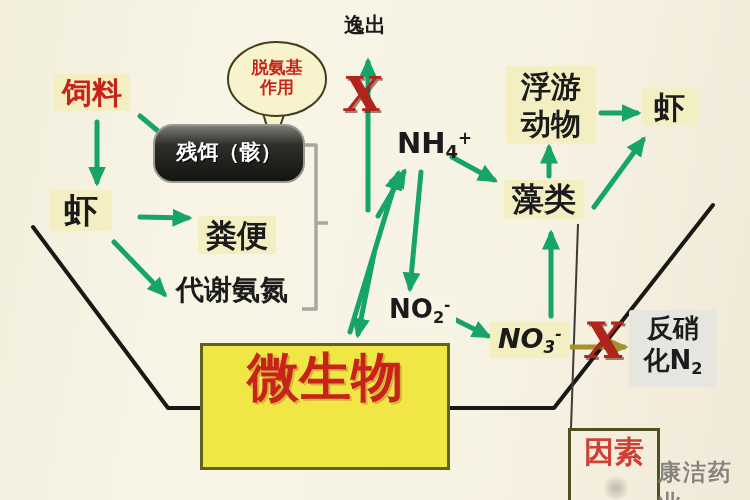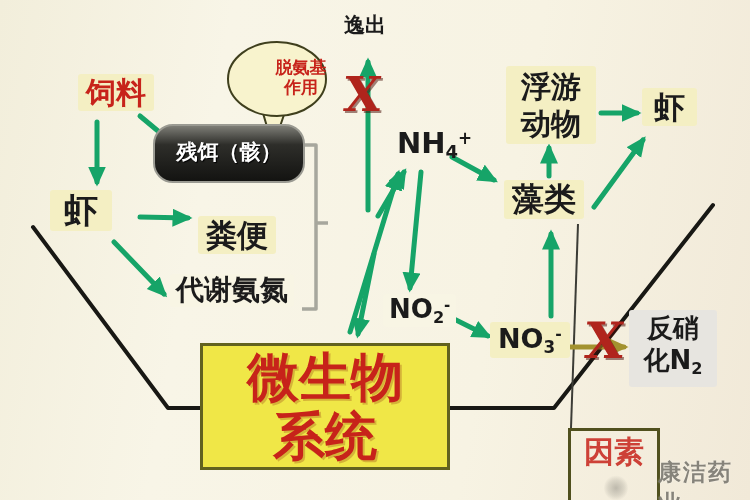--- a/index.html
+++ b/index.html
@@ -12,21 +12,21 @@
   .ga{stroke:var(--arrow-green);stroke-width:5;fill:none;stroke-linecap:round;marker-end:url(#ag);}
   .oa{stroke:var(--olive-arrow);stroke-width:5;fill:none;stroke-linecap:round;marker-end:url(#ao);}
   .mk-green{fill:var(--arrow-green);} .mk-olive{fill:var(--olive-arrow);}
   .pond{stroke:#181814;stroke-width:4;fill:none;stroke-linecap:round;stroke-linejoin:round;}
   .bracket{stroke:#a7a79d;stroke-width:3.5;fill:none;stroke-linejoin:round;}
   .cline{stroke:#3c3c36;stroke-width:2;fill:none;}
   .bubble-shape{fill:#f8f3cd;stroke:#3f3f1d;stroke-width:2;}
   .lbl{position:absolute;z-index:2;font-weight:bold;color:#1b1b1b;white-space:nowrap;line-height:1.1;}
   .hl{background:var(--highlight);padding:2px 8px;border-radius:3px;}
   .hl-light{background:#f8f5e4;padding:1px 6px;border-radius:3px;}
-  .red{color:var(--red-text);margin-left:24px;}
+  .red{color:var(--red-text);}
   .sb{font-size:0.62em;vertical-align:-0.28em;}
   .sp{font-size:0.58em;vertical-align:0.55em;}
   .xmark{position:absolute;z-index:3;font-family:"DejaVu Serif","Liberation Serif",serif;
     font-weight:bold;color:var(--blocked-x);transform:skewX(-6deg);
     text-shadow:2px 2px 0 rgba(70,12,6,0.5);line-height:1;}
   .darkbox{position:absolute;z-index:2;left:153px;top:124px;width:148px;height:55px;
     border-radius:20px;border:2px solid #9a9a92;
     background:linear-gradient(180deg,#7d7d76 0%,#2e2e2a 34%,#131311 100%);
     color:#fff;font-weight:bold;font-size:21px;text-align:center;line-height:53px;
     text-shadow:1px 1px 1px #000;}
@@ -108,41 +108,40 @@
 
 
   <div class="lbl" style="left:397px;top:128px;font-size:29px;">
     <span>NH</span><span class="sb">4</span><span class="sp">+</span>
   </div>
 
   <div class="lbl hl-light" style="left:383px;top:294px;font-size:26px;">
     <span>NO</span><span class="sb">2</span><span class="sp">-</span>
   </div>
 
-  <div class="lbl hl" style="left:490px;top:322px;font-size:27px;">
+  <div class="lbl hl" style="left:490px;top:322px;font-size:27px;font-style:italic;">
     <span>NO</span><span class="sb">3</span><span class="sp">-</span>
   </div>
 
   <div class="lbl hl" style="left:504px;top:180px;font-size:32px;">藻类</div>
 
   <div class="lbl hl twoline" style="left:506px;top:66px;width:82px;font-size:30px;line-height:37px;padding:2px 4px;">
     <div>浮游</div>
     <div>动物</div>
   </div>
 
   <div class="lbl hl" style="left:642px;top:88px;font-size:31px;padding:2px 12px;">虾</div>
 
   <div class="lbl twoline" style="left:629px;top:310px;width:80px;font-size:26px;line-height:32px;background:#e7e5e0;padding:2px 4px;border-radius:3px;">
     <div>反硝</div>
     <div><span>化N</span><span class="sb">2</span></div>
   </div>
 
   <div class="microbox">
     <div>微生物</div>
-    <div>系统</div>
   </div>
 
   <div class="constraintbox">
     <div style="opacity:0.85;">因素</div>
   </div>
 
   <div class="xmark" style="left:344px;top:70px;font-size:48px;">X</div>
   <div class="xmark" style="left:585px;top:316px;font-size:50px;">X</div>
 
   <div class="watermark">

